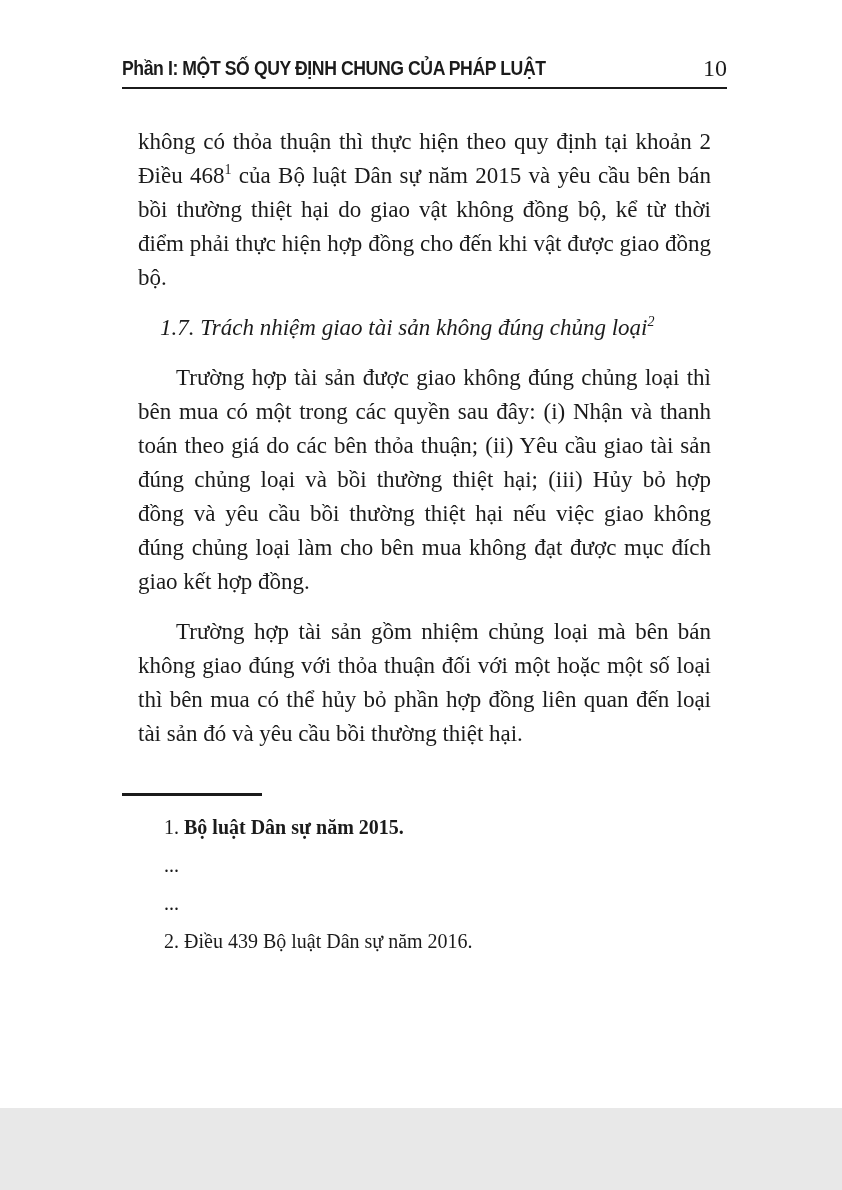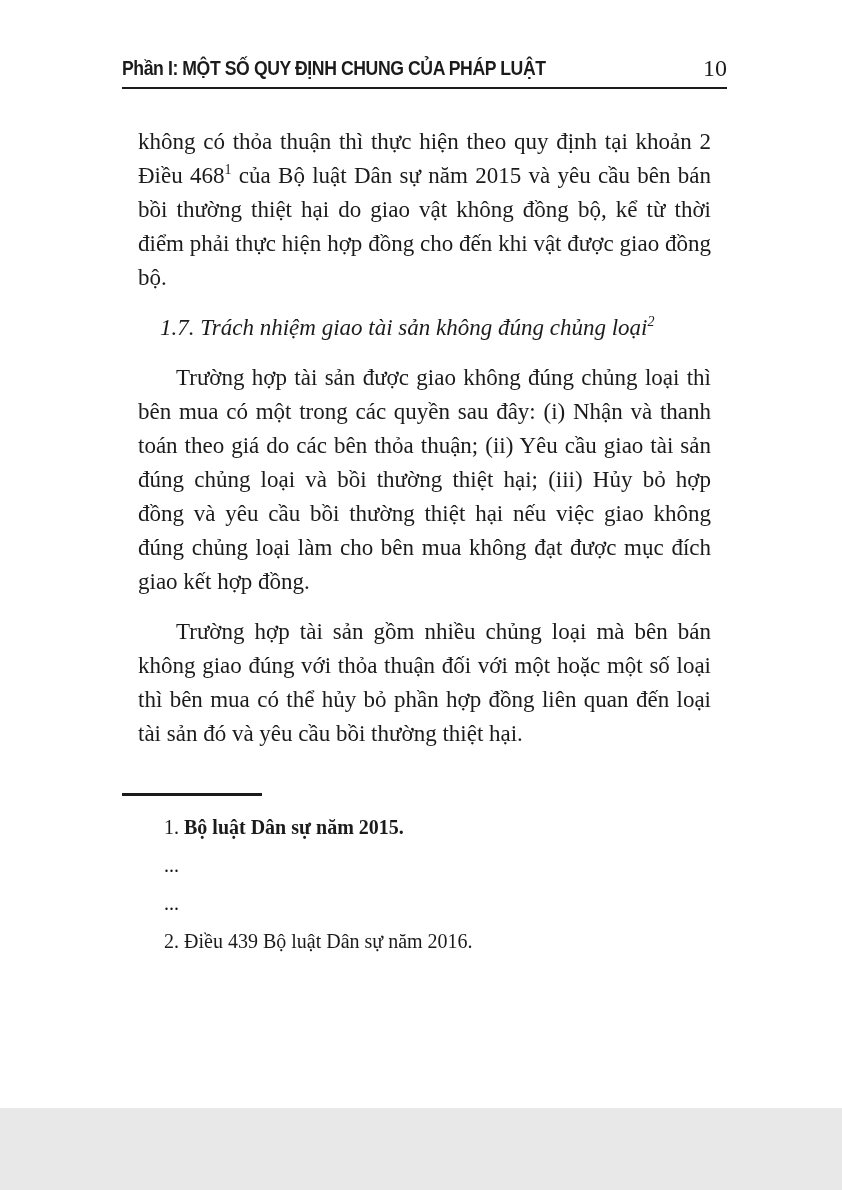--- a/index.html
+++ b/index.html
@@ -82,21 +82,21 @@
     <span class="page-number">10</span>
   </div>
 
   <div class="bodytext">
     <p><span>không có thỏa thuận thì thực hiện theo quy định tại khoản 2 Điều 468</span><sup>1</sup><span> của Bộ luật Dân sự năm 2015 và yêu cầu bên bán bồi thường thiệt hại do giao vật không đồng bộ, kể từ thời điểm phải thực hiện hợp đồng cho đến khi vật được giao đồng bộ.</span></p>
 
     <p class="heading"><span>1.7. Trách nhiệm giao tài sản không đúng chủng loại</span><sup>2</sup></p>
 
     <p class="para-indent">Trường hợp tài sản được giao không đúng chủng loại thì bên mua có một trong các quyền sau đây: (i) Nhận và thanh toán theo giá do các bên thỏa thuận; (ii) Yêu cầu giao tài sản đúng chủng loại và bồi thường thiệt hại; (iii) Hủy bỏ hợp đồng và yêu cầu bồi thường thiệt hại nếu việc giao không đúng chủng loại làm cho bên mua không đạt được mục đích giao kết hợp đồng.</p>
 
-    <p class="para-indent">Trường hợp tài sản gồm nhiều chủng loại mà bên bán không giao đúng với thỏa thuận đối với một hoặc một số loại thì bên mua có thể hủy bỏ phần hợp đồng liên quan đến loại tài sản đó và yêu cầu bồi thường thiệt hại.</p>
+    <p class="para-indent">Trường hợp tài sản gồm nhiệm chủng loại mà bên bán không giao đúng với thỏa thuận đối với một hoặc một số loại thì bên mua có thể hủy bỏ phần hợp đồng liên quan đến loại tài sản đó và yêu cầu bồi thường thiệt hại.</p>
   </div>
 
   <div class="footnotes">
     <div class="fn-rule"></div>
 
     <p><span>1. </span><span class="fn-bold">Bộ luật Dân sự năm 2015.</span></p>
 
     <p>...</p>
 
 

